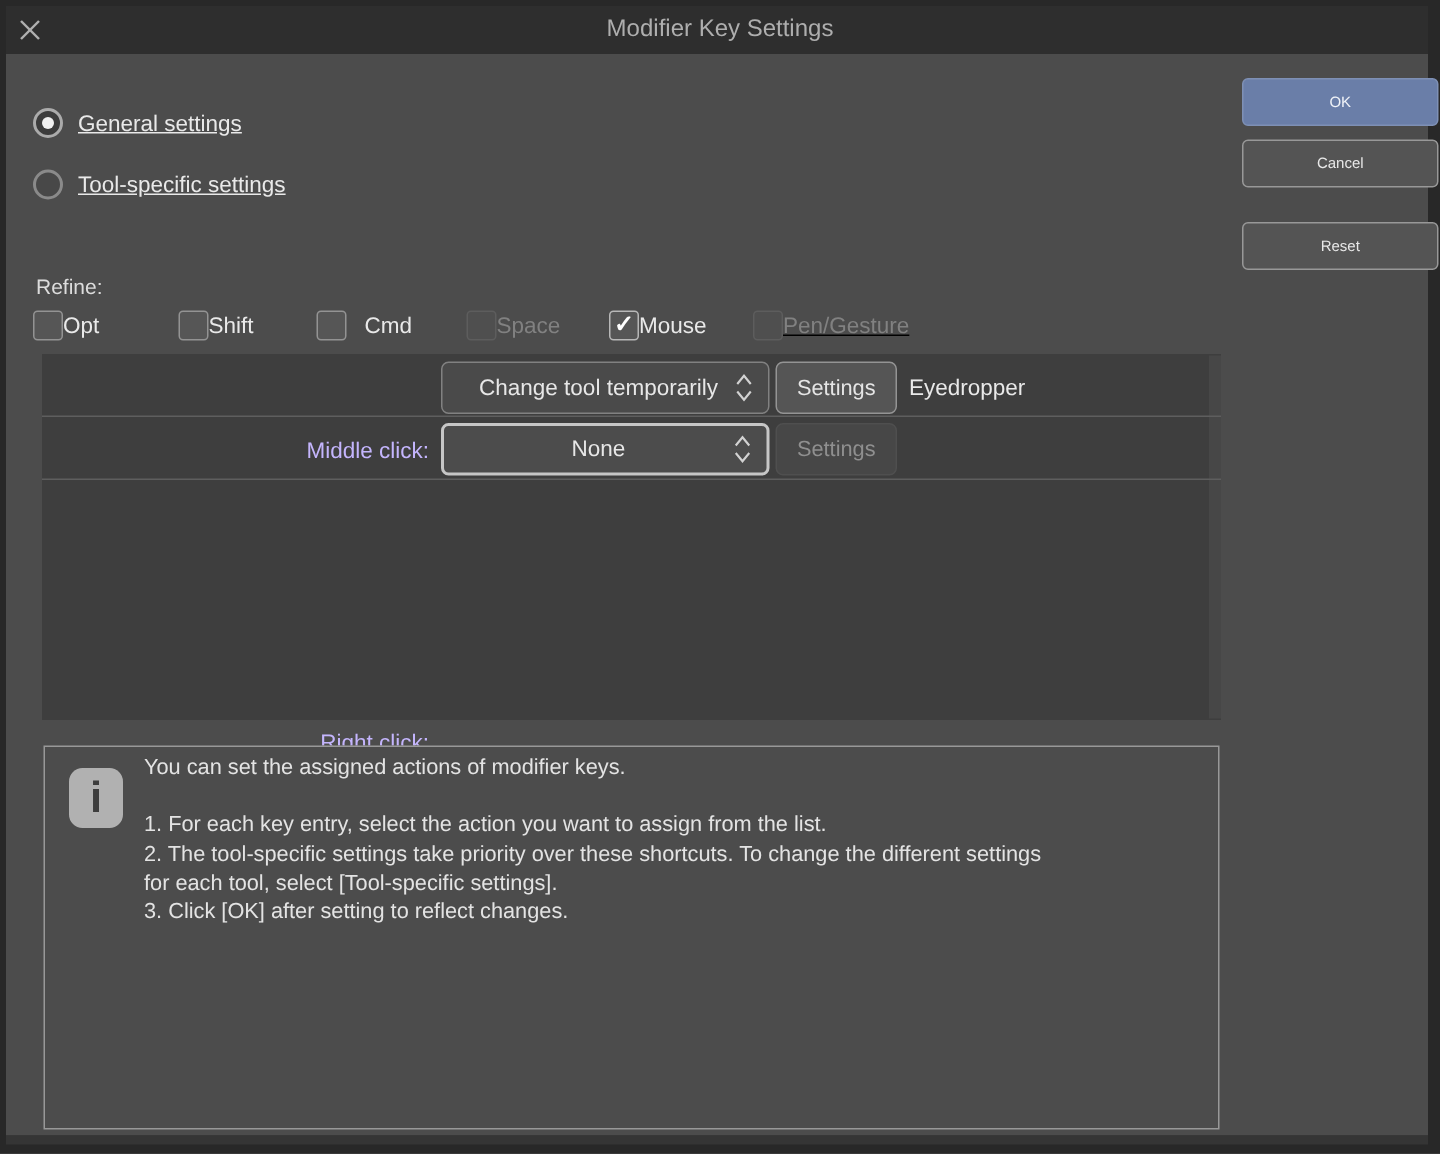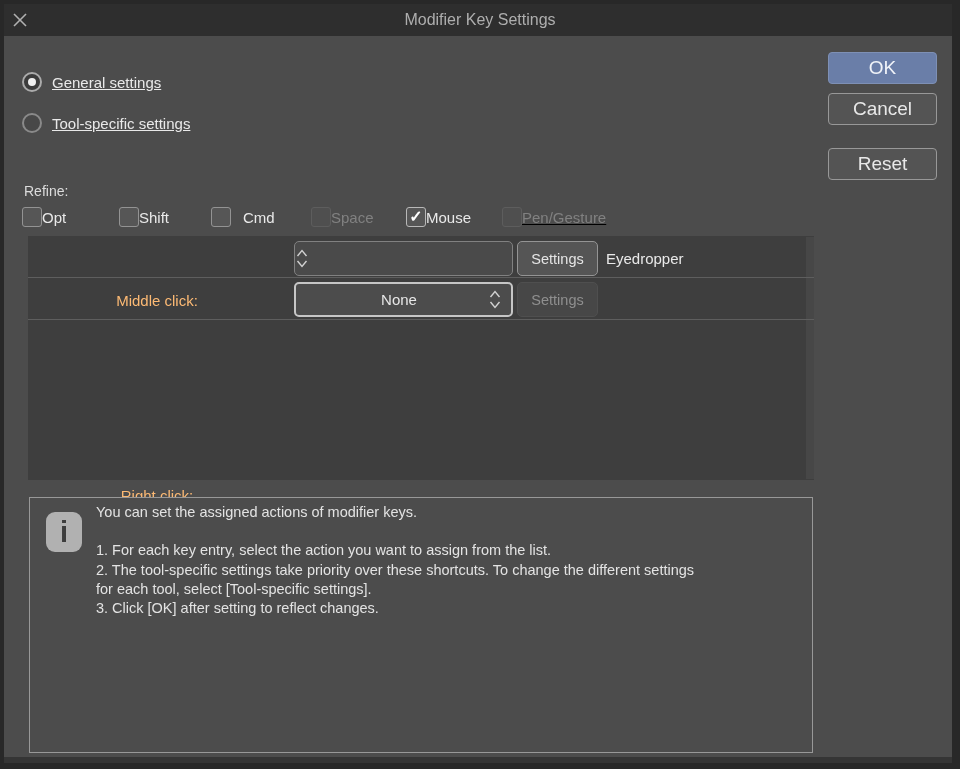--- a/index.html
+++ b/index.html
@@ -30,23 +30,23 @@
     display:flex;align-items:center;justify-content:center;
     flex:0 0 auto;
   }
   .radio-row.selected .radio-circle{border-color:#ababab;background:#3c3c3c;}
   .radio-dot{width:8px;height:8px;border-radius:50%;background:#f0f0f0;visibility:hidden;}
   .radio-row.selected .radio-dot{visibility:visible;}
   .radio-label{margin-left:10px;color:#e9e9e9;font-size:15px;text-decoration:underline;}
 
   
   .btn{
-    width:109px;height:32px;border-radius:4px;box-sizing:border-box;
-    display:flex;align-items:center;justify-content:center;
-    font-size:19px;color:#e8e8e8;cursor:default;
+    width:131px;height:32px;border-radius:4px;box-sizing:border-box;
+    display:flex;align-items:center;justify-content:center;
+    font-size:10px;color:#e8e8e8;cursor:default;
     background:#545454;border:1px solid #989898;
   }
   .btn.primary{background:#6a7ea8;border:1px solid #7e90b5;color:#f0f3f8;}
 
   
   .refine-label{color:#dcdcdc;font-size:14px;}
   .checkbox-item{display:flex;align-items:center;cursor:default;}
   .cb-box{
     width:20px;height:20px;box-sizing:border-box;border-radius:3px;
     background:#565656;border:1px solid #939393;
@@ -57,21 +57,21 @@
   .checkbox-item.checked .cb-mark{visibility:visible;}
   .checkbox-item.disabled .cb-box{background:#4f4f4f;border-color:#5d5d5d;}
   .cb-label{margin-left:0;color:#e9e9e9;font-size:15px;}
   .checkbox-item.disabled .cb-label{color:#818181;}
 
   
   .table-panel{left:28px;top:236px;width:786px;height:244px;background:#3e3e3e;}
   .scroll-track{left:778px;top:1px;width:8px;height:242px;background:#474747;}
   .row-sep{left:0;width:786px;height:1px;background:#5e5e5e;}
   .row-label{
-    color:#fdba74;font-size:15px;text-align:center;
+    color:#c4b5fd;font-size:15px;text-align:right;
     width:258px;left:0;
   }
   .select{
     left:266px;width:219px;box-sizing:border-box;border-radius:5px;
     background:#4a4a4a;border:1px solid #818181;
     display:flex;align-items:center;cursor:default;
   }
   .select.focused{border:2px solid #c6c6c6;background:#4c4c4c;}
   .select-value{
     flex:1;text-align:center;color:#e7e7e7;font-size:15px;
@@ -171,20 +171,21 @@
     </span>
   <span class="cb-label">Pen/Gesture</span>
 </div>
 
 <div class="abs table-panel">
   <div class="abs scroll-track"></div>
 
   <div data-rowindex="0">
     <div class="abs row-label" style="top:251px;">Right click:</div>
     <div class="abs select" style="top:5px;height:35px;">
+      <span class="select-value">Change tool temporarily</span>
       <span class="stepper">
         <svg width="12" height="8" viewBox="0 0 12 8">
             <polyline points="1.5,7 6,1.5 10.5,7" fill="none" stroke="#d2d2d2" stroke-width="1.4"></polyline>
           </svg>
         <svg width="12" height="8" viewBox="0 0 12 8">
             <polyline points="1.5,1 6,6.5 10.5,1" fill="none" stroke="#d2d2d2" stroke-width="1.4"></polyline>
           </svg>
       </span>
     </div>
     <div class="abs settings-btn" style="top:5px;height:35px;">Settings</div>

